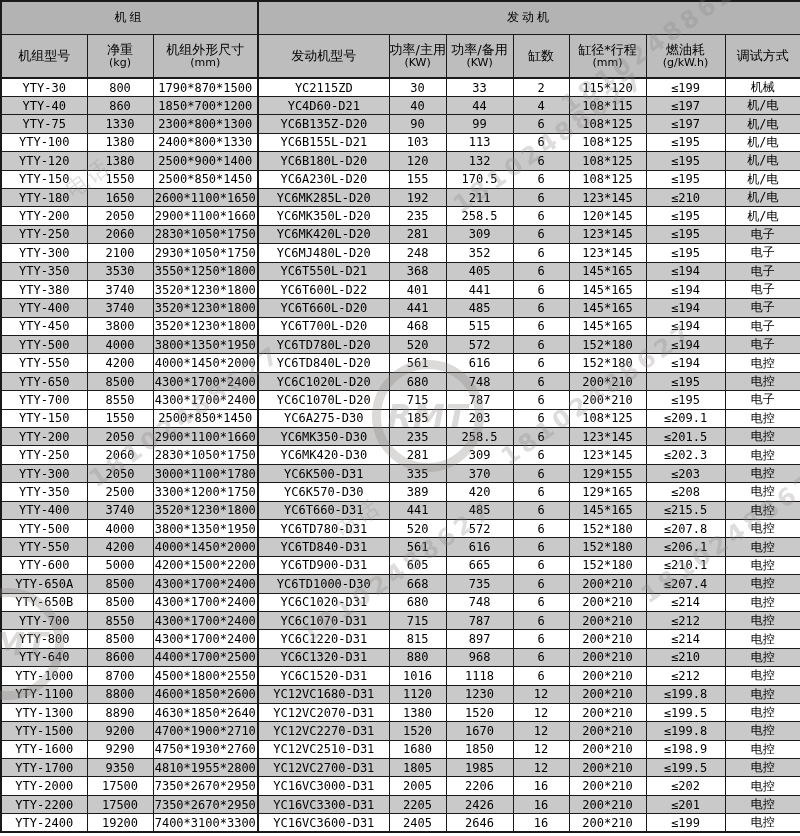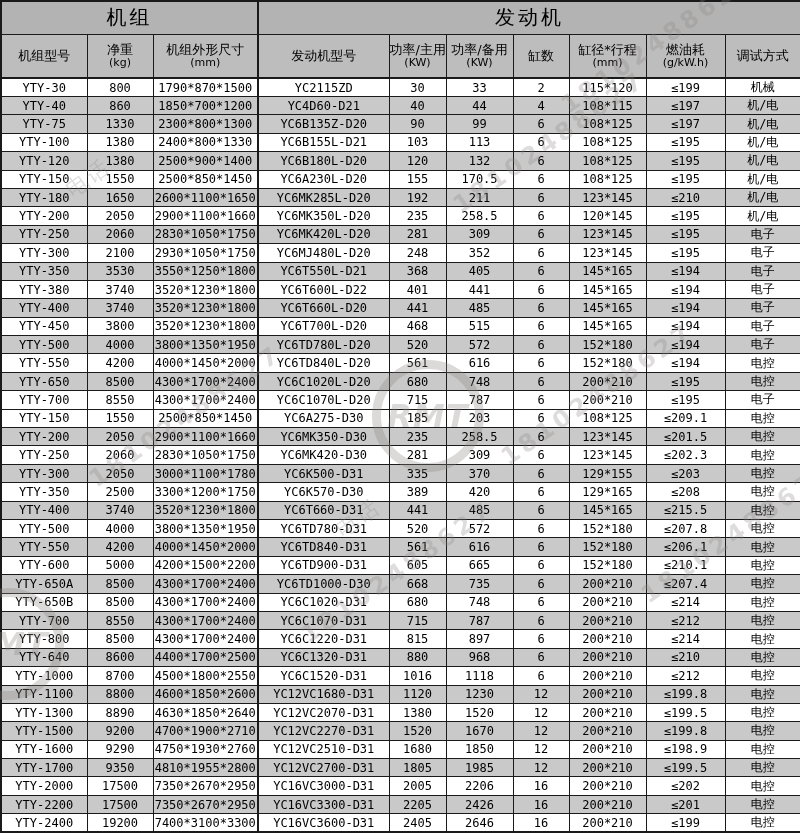--- a/index.html
+++ b/index.html
@@ -20,21 +20,21 @@
     border:2px solid var(--border);
   }
   th,td{
     border:1px solid var(--border);
     text-align:center;vertical-align:middle;
     padding:0;white-space:nowrap;overflow:hidden;
   }
   tr.band-row{height:33px;}
   tr.band-row th{
     background:var(--band-bg);
-    font-size:20px;font-weight:normal;letter-spacing:3px;
+    font-size:12px;font-weight:normal;letter-spacing:3px;
     border-bottom:1px solid var(--border);
   }
   tr.cols-row{height:44px;}
   tr.cols-row th{
     background:var(--header-bg);
     font-weight:normal;
     border-bottom:2px solid var(--border);
   }
   .h-main{font-size:13px;line-height:14px;}
   .h-sub{font-size:11px;line-height:12px;}

